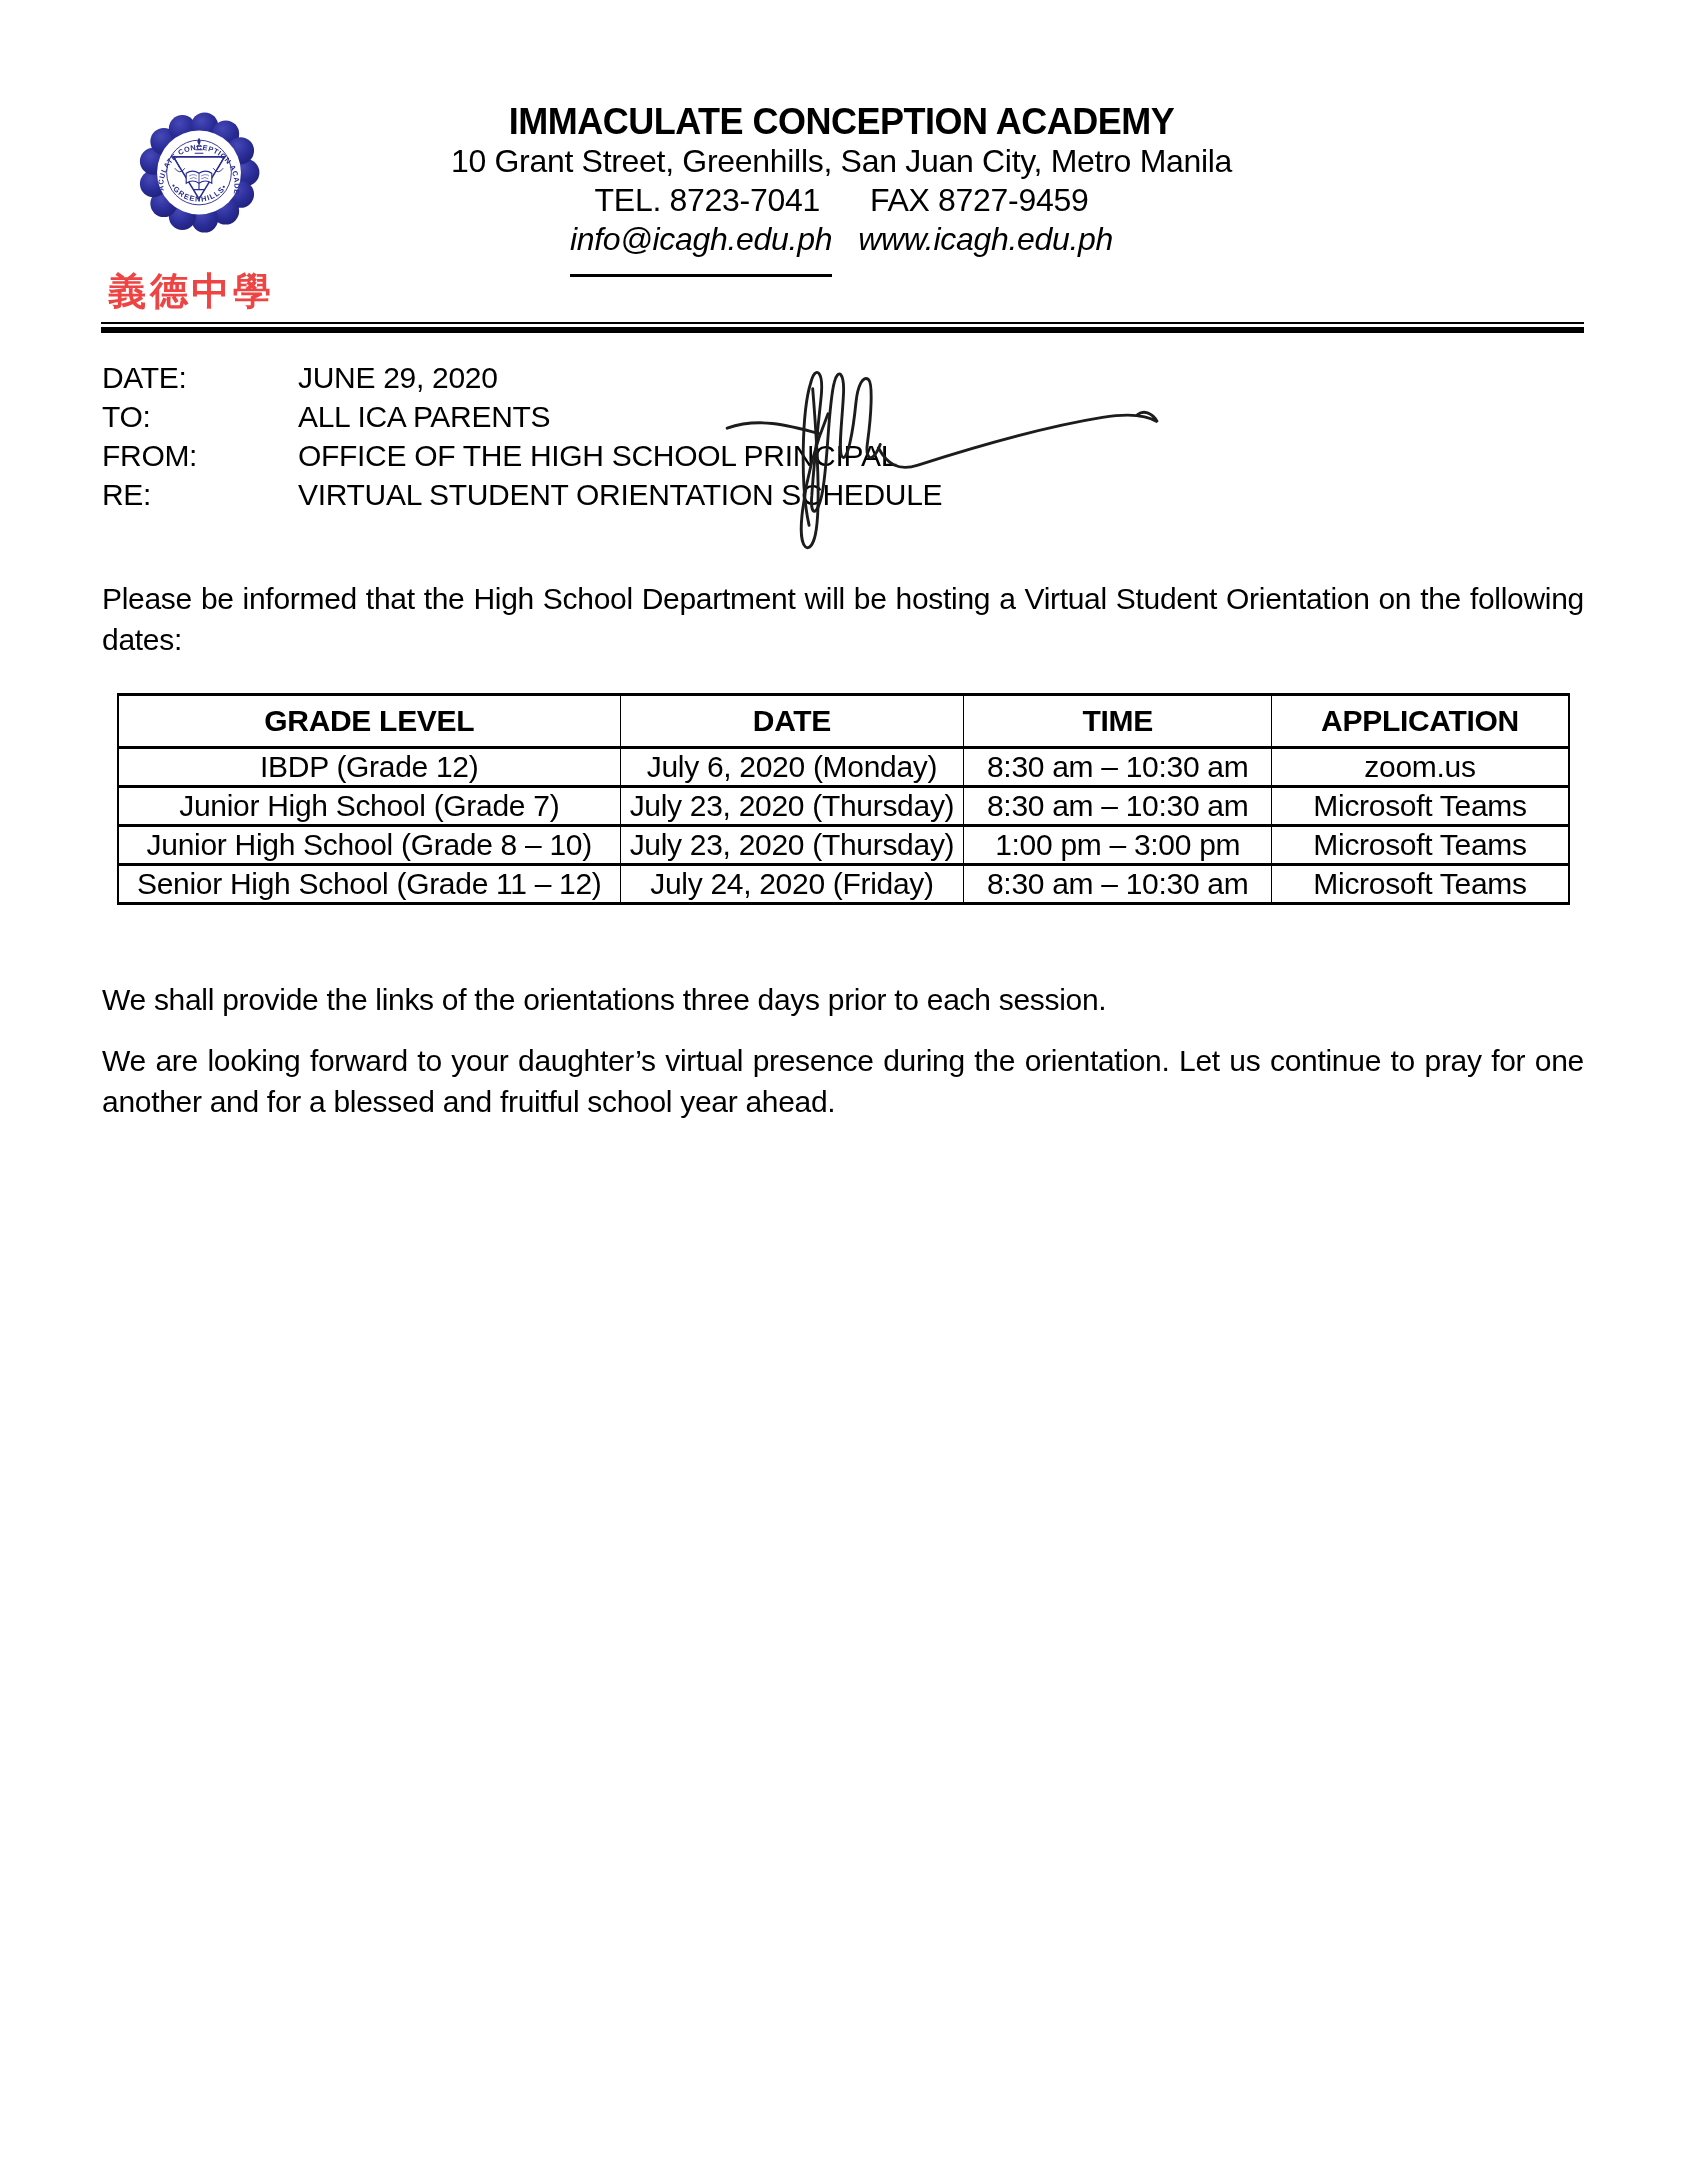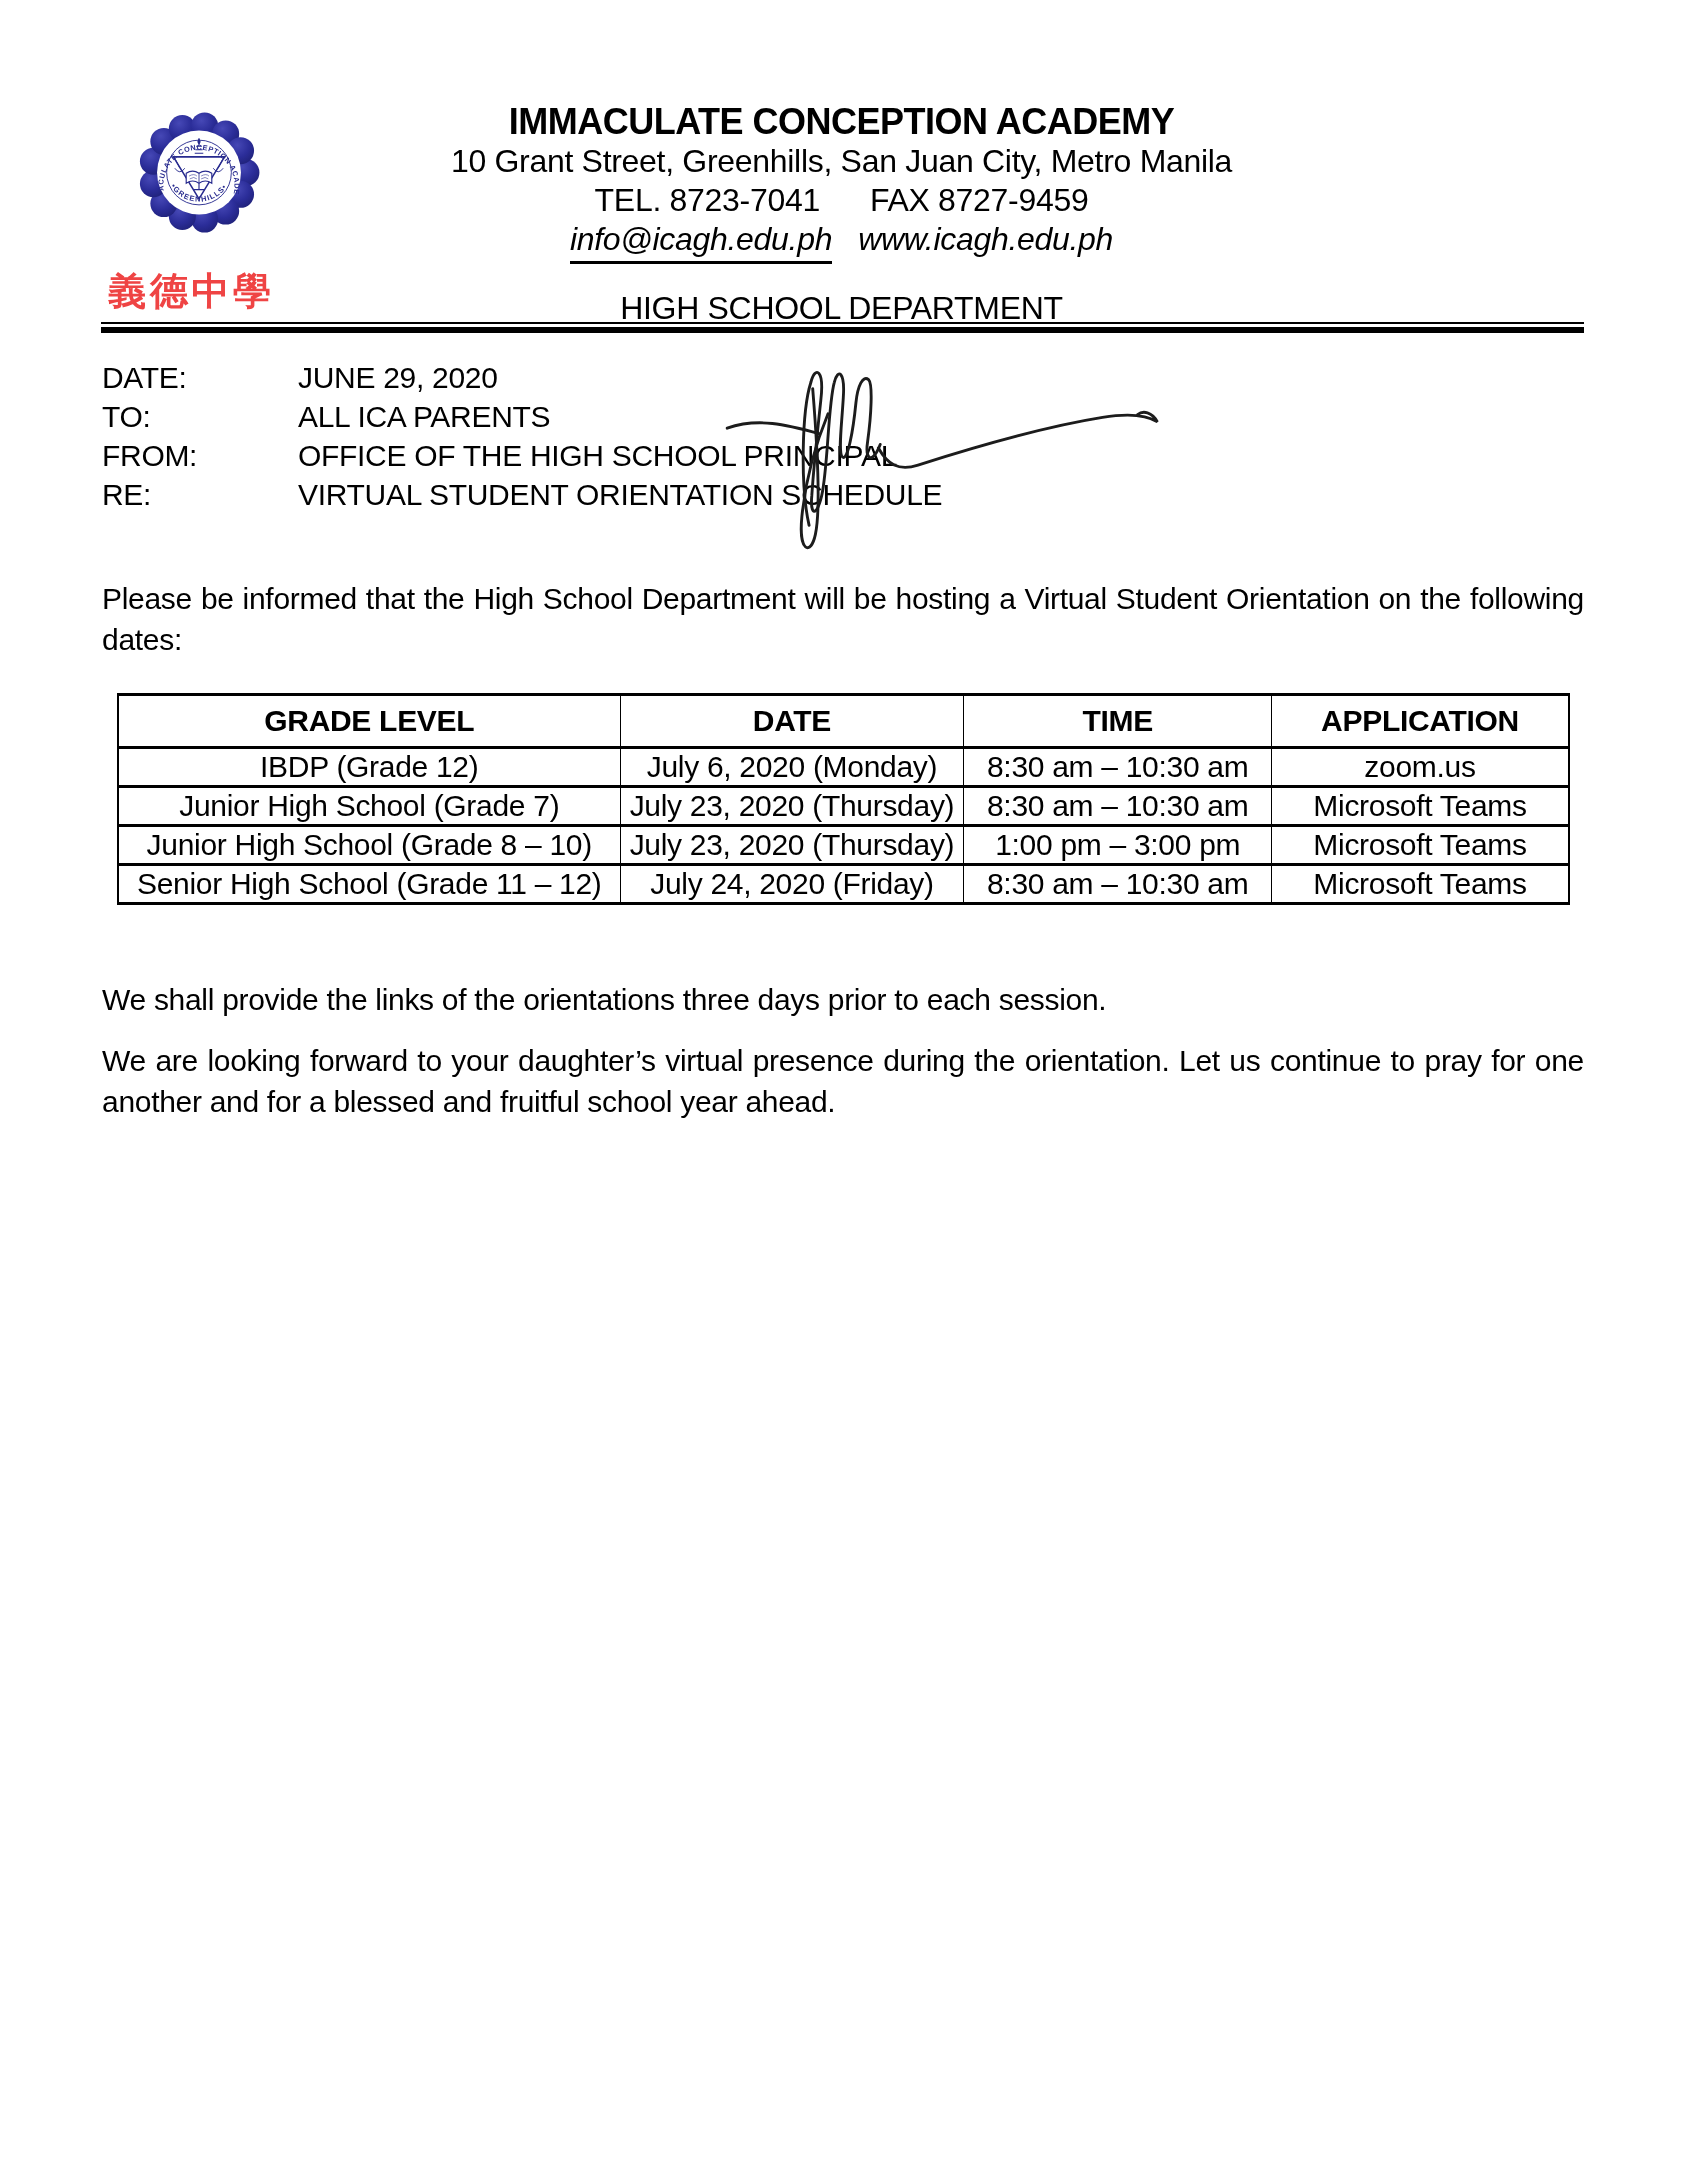--- a/index.html
+++ b/index.html
@@ -15,21 +15,21 @@
     position:absolute; left:97px; top:266px; width:189px; text-align:center;
     font-size:38px; font-weight:bold; letter-spacing:3.6px; color:#ef4444;
     font-family:"DejaVu Sans", sans-serif;
   }
   .headline { position:absolute; left:0; width:1683px; text-align:center; white-space:nowrap; }
   .school-name { top:101px; font-size:36px; font-weight:bold; letter-spacing:-0.5px; }
   .address    { top:143px; font-size:32px; letter-spacing:-0.3px; }
   .telfax     { top:182px; font-size:32px; letter-spacing:-0.3px; }
   .telfax .fax{ margin-left:50px; }
   .webline    { top:221px; font-size:32px; font-style:italic; letter-spacing:-0.3px; }
-  .webline .email { border-bottom:3.6px solid #000; padding-bottom:4px; }
+  .webline .email { border-bottom:3.6px solid #000; padding-bottom:17px; }
   .webline .site  { margin-left:26px; }
   .dept       { top:290px; font-size:32px; letter-spacing:-0.3px; }
   .rule {
     position:absolute; left:101px; top:322px; width:1483px; height:2.7px;
     border-top:2.7px solid #000; border-bottom:6.3px solid #000; box-sizing:content-box;
   }
   
   .memo {
     position:absolute; left:102px; top:358px;
     display:grid; grid-template-columns:196px auto;
@@ -112,21 +112,20 @@
   <div class="chinese">義德中學</div>
 
   <div class="headline school-name">IMMACULATE CONCEPTION ACADEMY</div>
   <div class="headline address">10 Grant Street, Greenhills, San Juan City, Metro Manila</div>
   <div class="headline telfax">
     <span class="tel">TEL. 8723-7041</span><span class="fax">FAX 8727-9459</span>
   </div>
   <div class="headline webline">
     <span class="email">info@icagh.edu.ph</span><span class="site">www.icagh.edu.ph</span>
   </div>
-  <div class="headline dept">HIGH SCHOOL DEPARTMENT</div>
 
   <div class="rule"></div>
 
   <div class="memo">
     <div>DATE:</div>
     <div>JUNE 29, 2020</div>
     <div>TO:</div>
     <div>ALL ICA PARENTS</div>
     <div>FROM:</div>
     <div>OFFICE OF THE HIGH SCHOOL PRINCIPAL</div>

